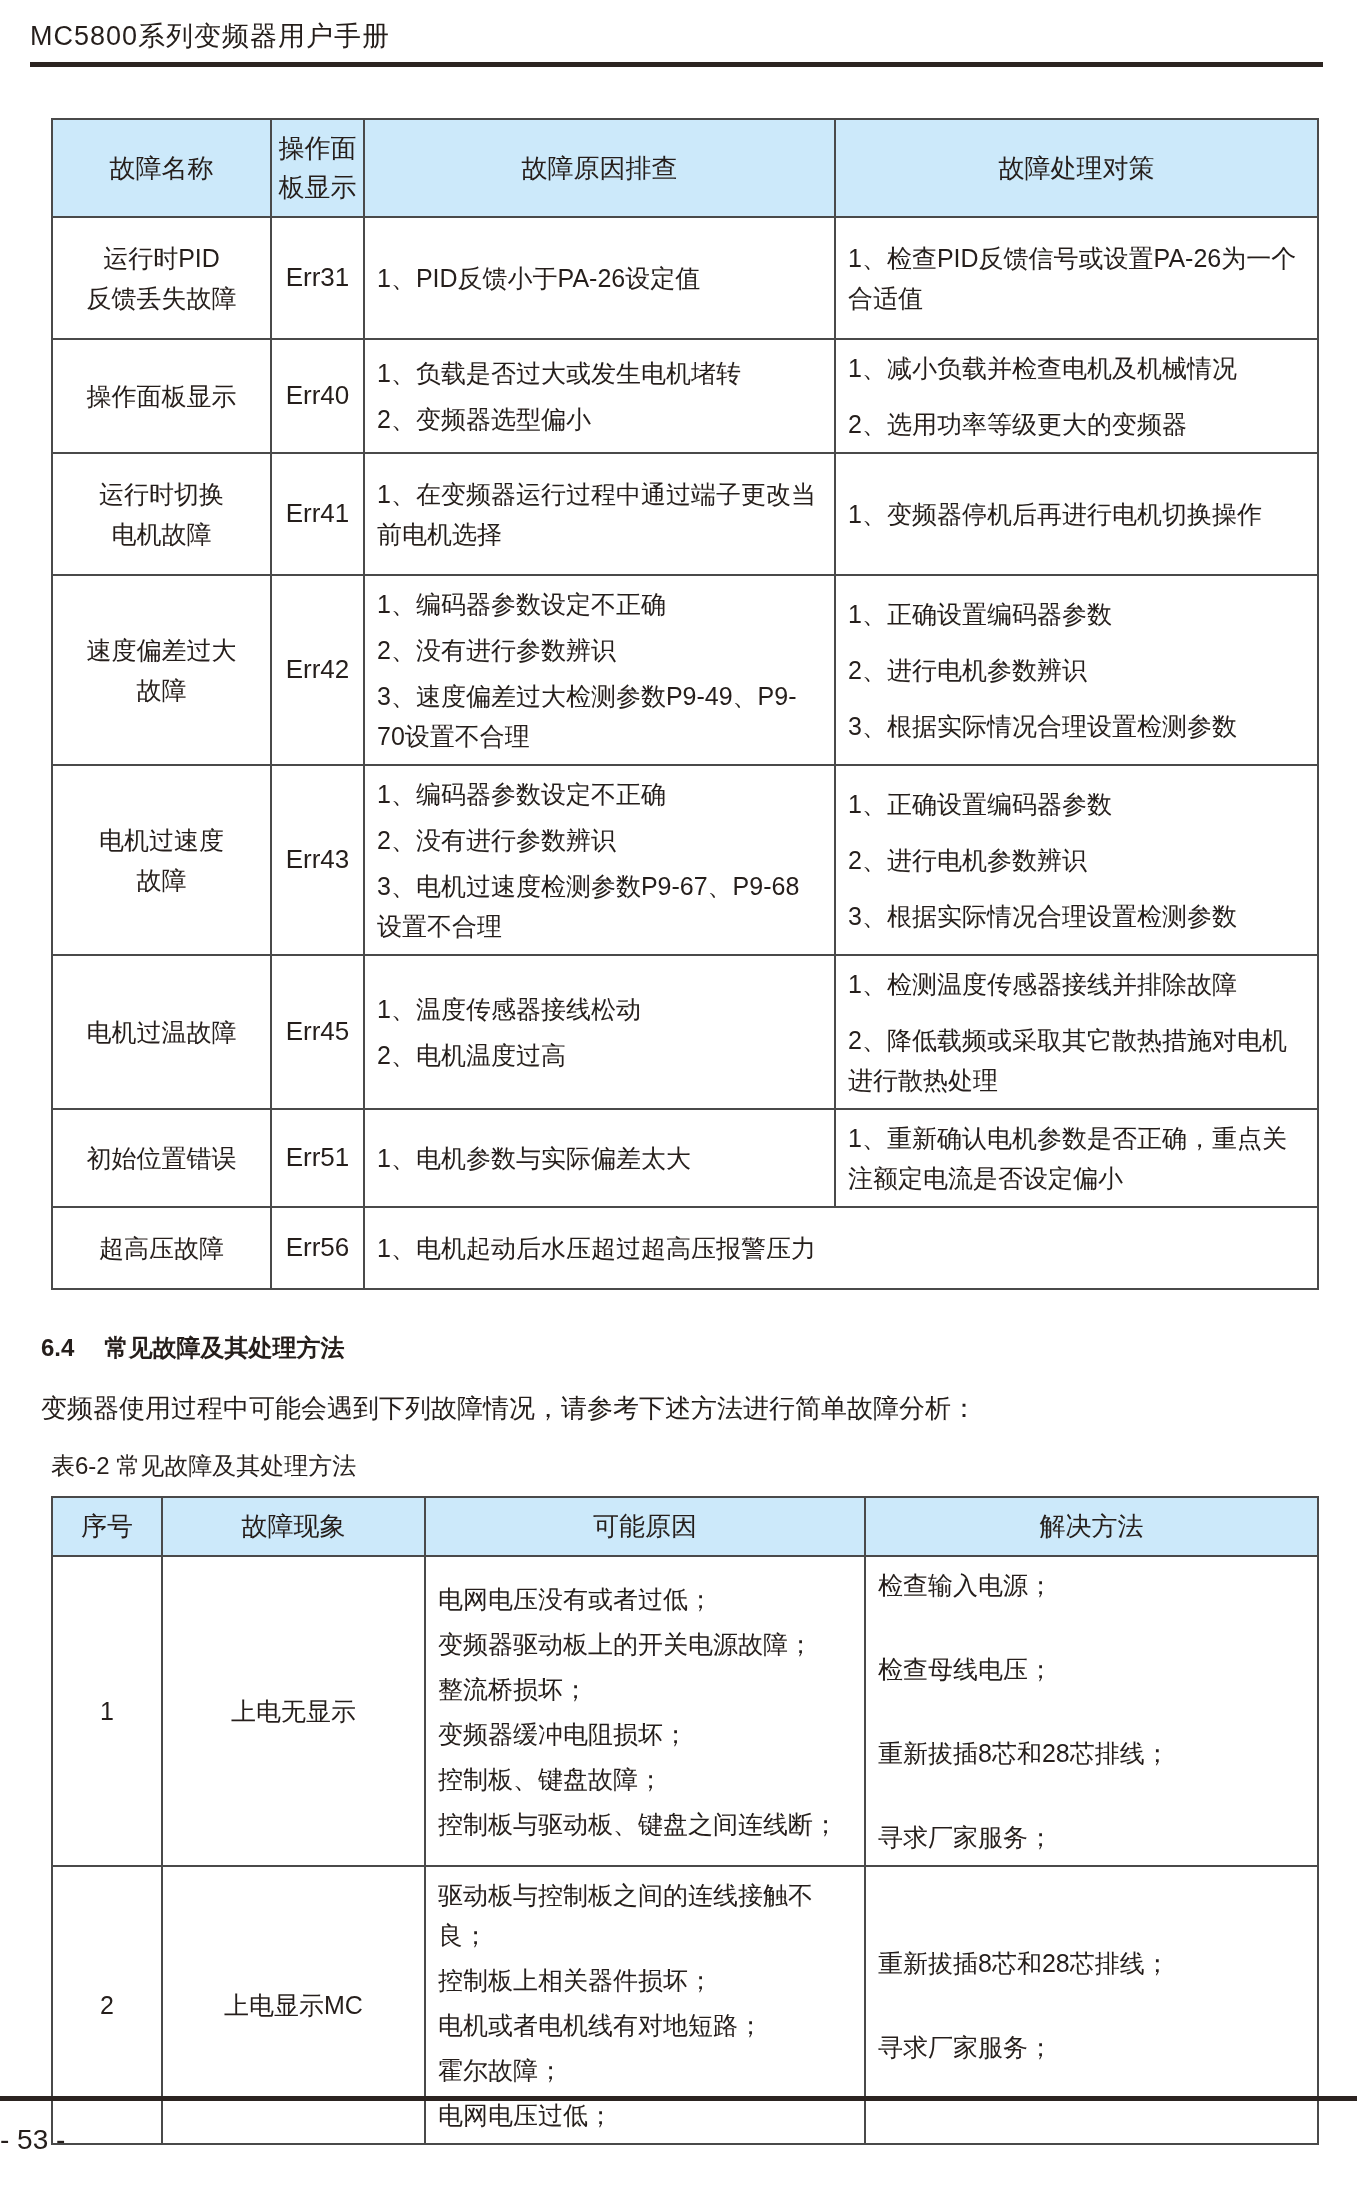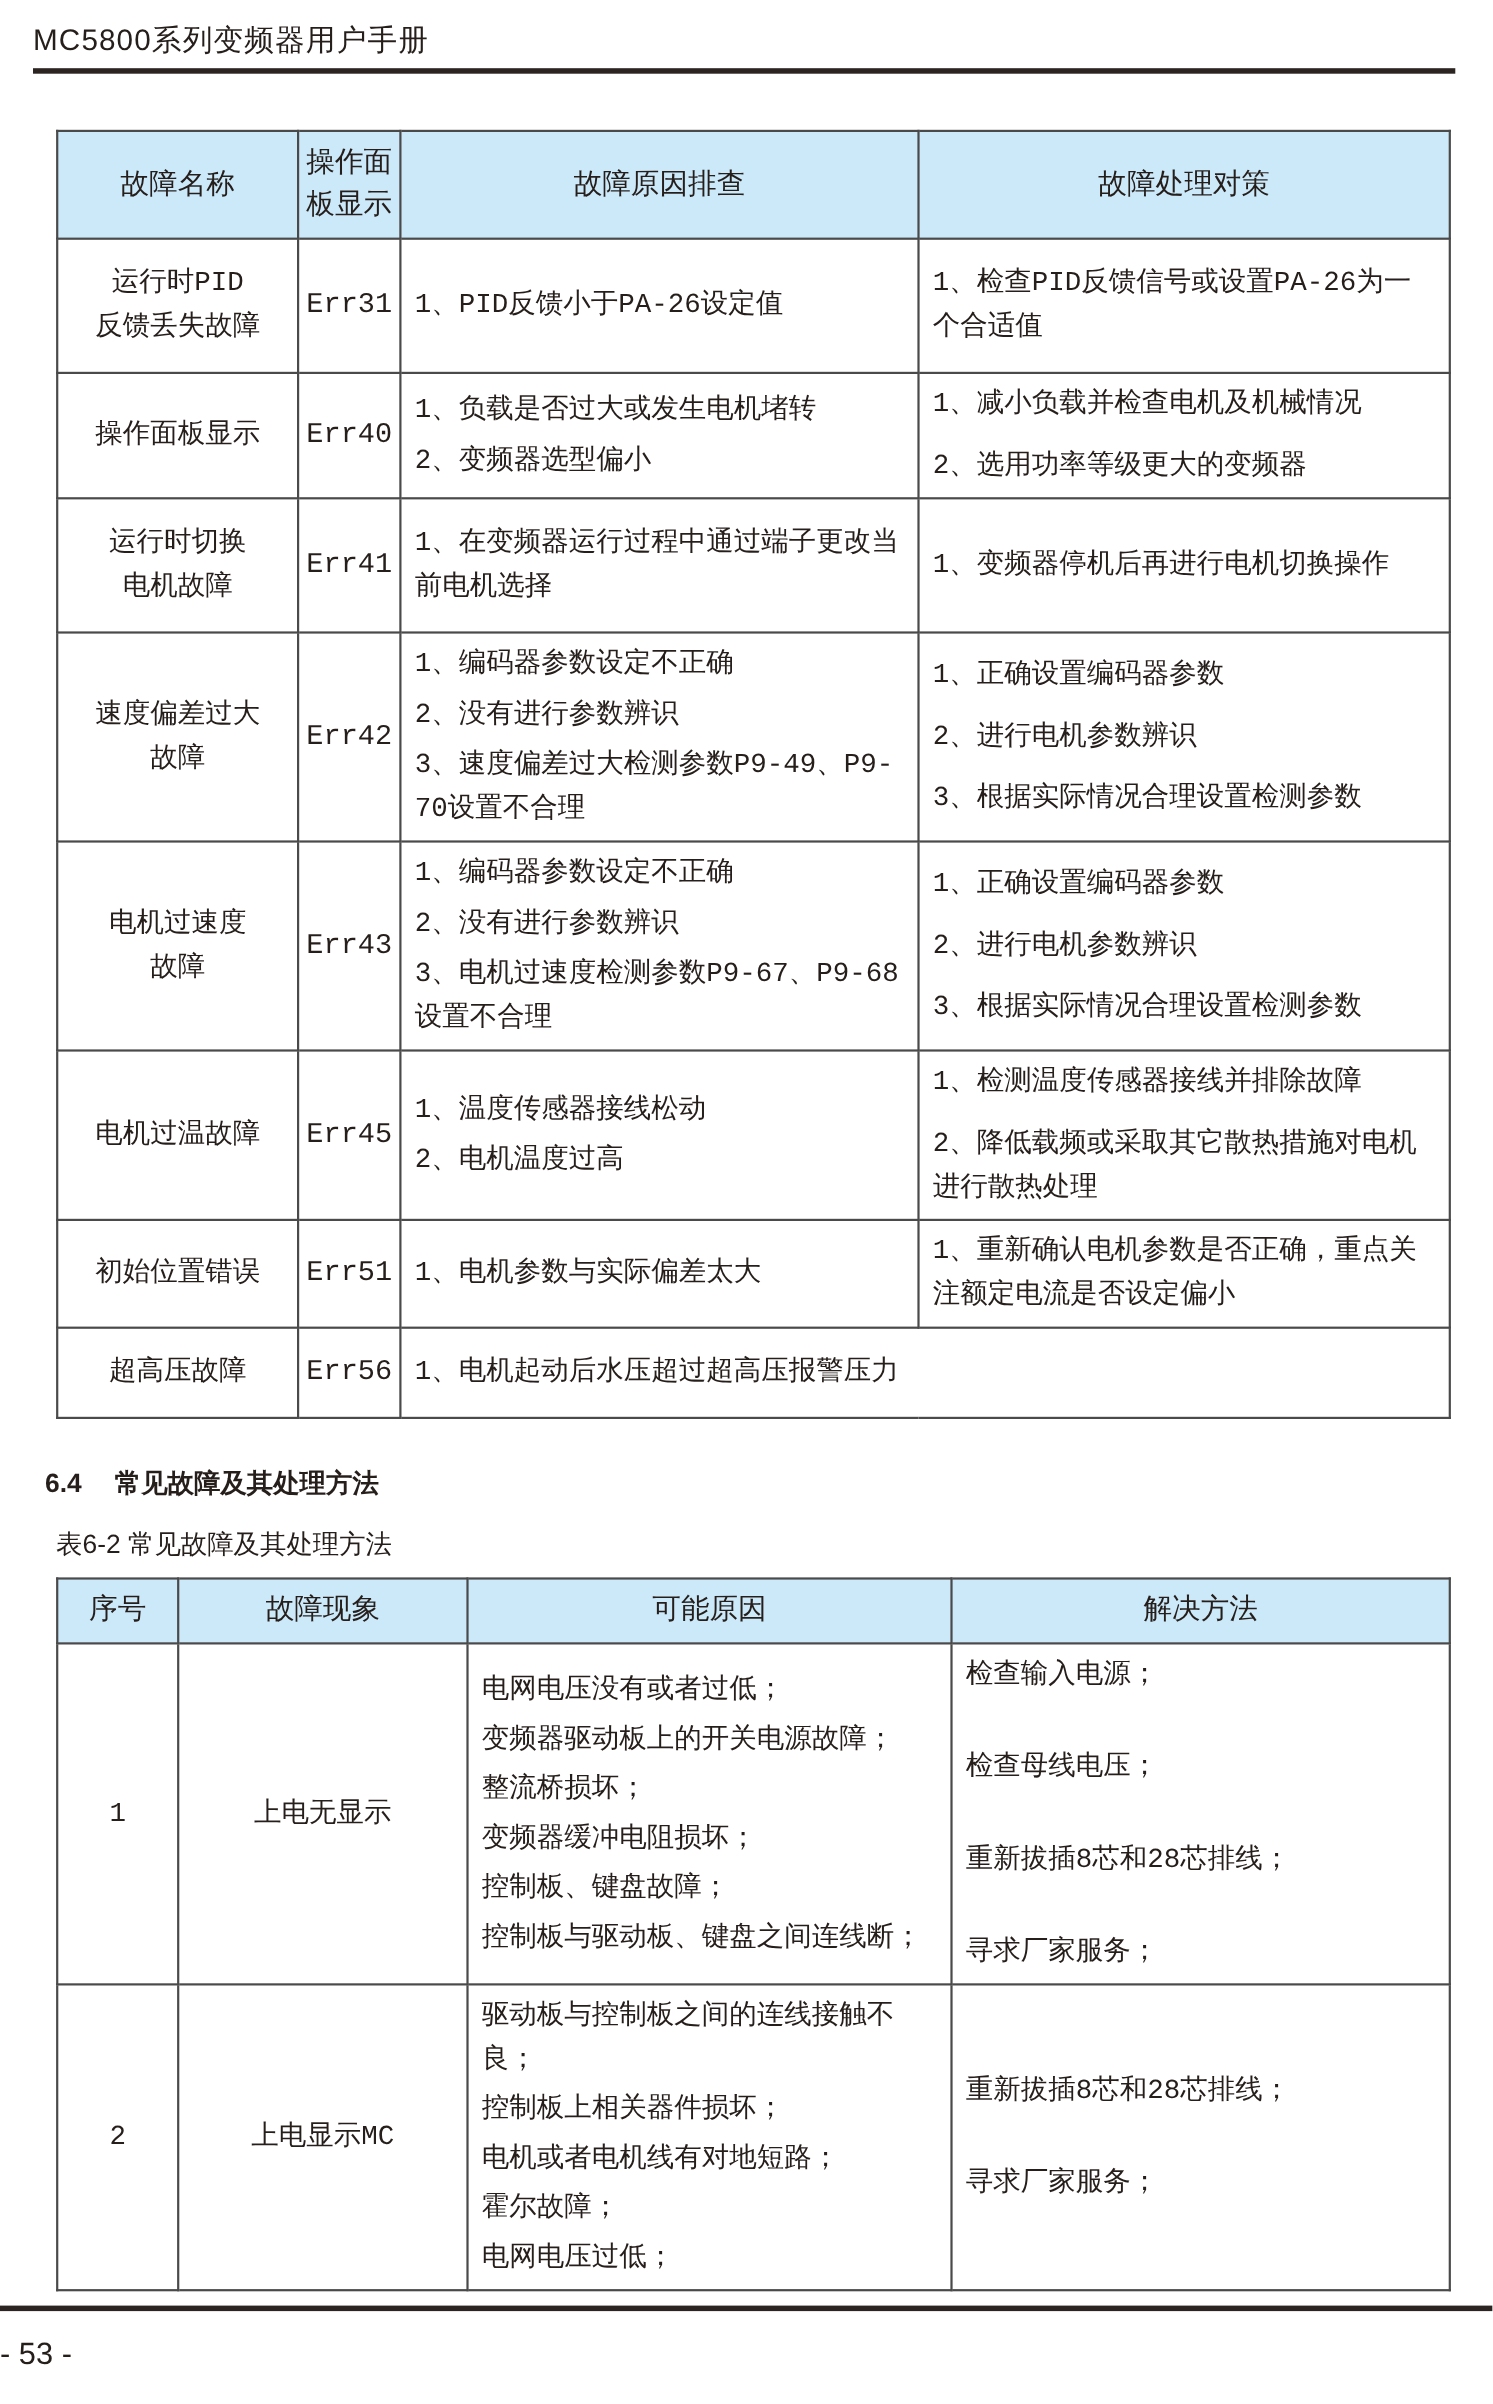--- a/index.html
+++ b/index.html
@@ -16,21 +16,21 @@
     position:absolute; left:30px; top:18px;
     font-size:27px; letter-spacing:1px;
   }
   .header-rule {
     position:absolute; left:30px; top:62px;
     width:1293px; height:5px; background:#2c2421;
   }
   
   .content { position:absolute; left:51px; top:118px; width:1266px; }
 
-  table { border-collapse:collapse; table-layout:fixed; width:1266px;font-family:Liberation Mono, monospace; }
+  table { border-collapse:collapse; table-layout:fixed; width:1266px; }
   th, td { border:2px solid #4a4a4a; }
   th {
     background:#cce9fa;
     font-weight:normal;
     font-size:26px;
     padding:9px 6px;
     line-height:1.5;
     text-align:center;
     vertical-align:middle;
   }
@@ -195,20 +195,21 @@
               <div class="li">1、电机起动后水压超过超高压报警压力</div>
             </td>
       </tr>
     </tbody>
       </table>
 
     <div class="section-heading">
       <span class="sec-num">6.4</span><span>常见故障及其处理方法</span>
     </div>
 
+    <div class="intro-paragraph">变频器使用过程中可能会遇到下列故障情况，请参考下述方法进行简单故障分析：</div>
 
     <div class="table-caption">表6-2  常见故障及其处理方法</div>
 
     <table>
       <colgroup>
         <col style="width:110px">
           <col style="width:263px">
           <col style="width:440px">
           <col style="width:453px">
       </colgroup>

